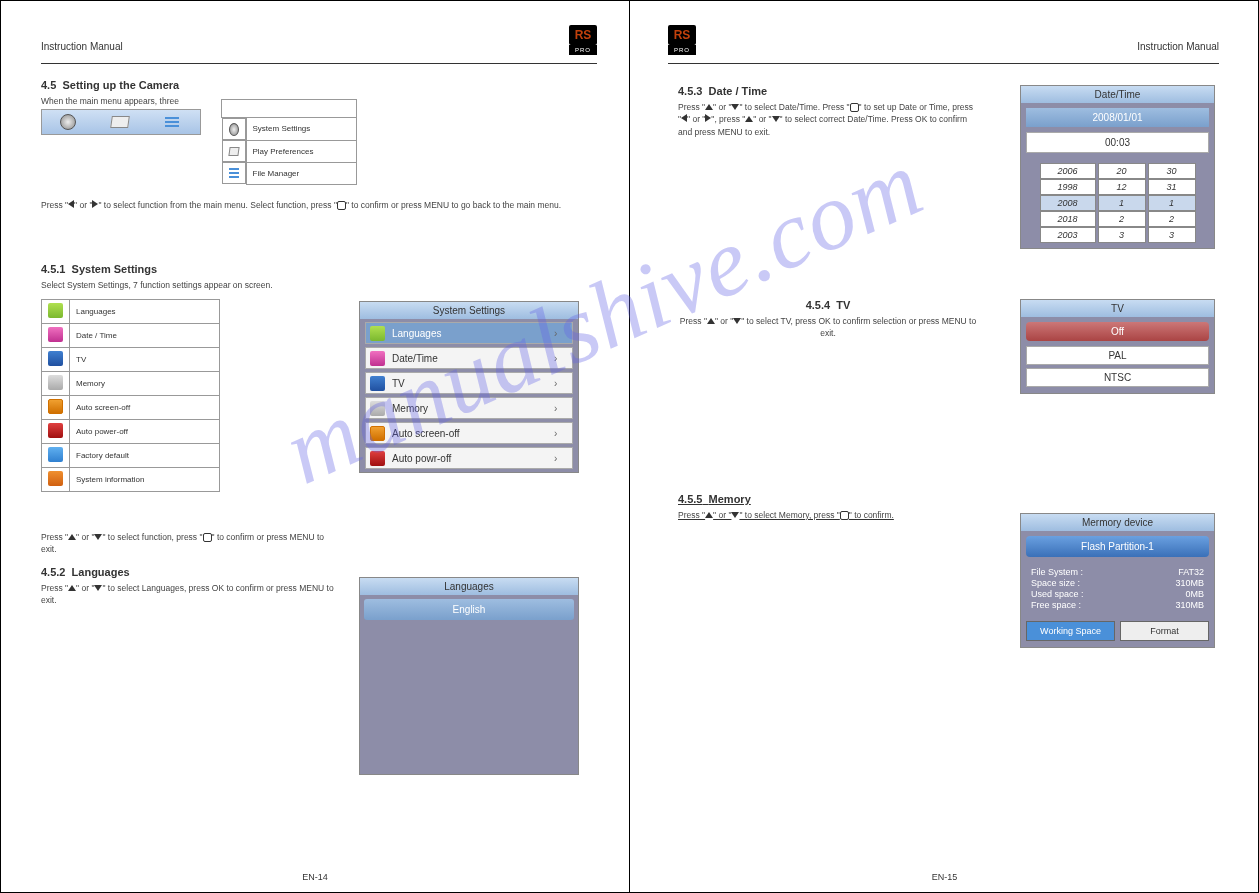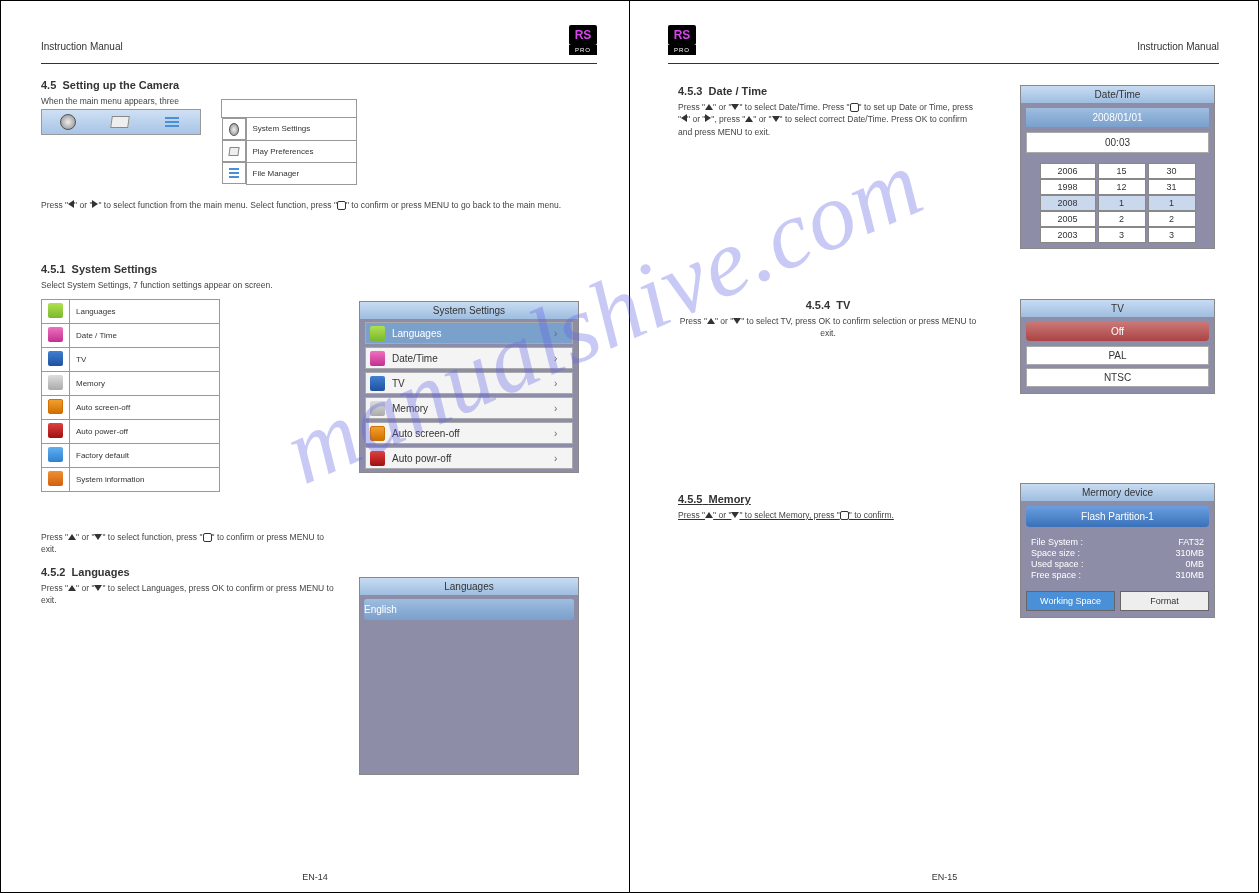--- a/index.html
+++ b/index.html
@@ -1,21 +1,21 @@
 <!DOCTYPE html>
 <html><head>
 <meta charset="utf-8">
 <style>
 * { margin:0; padding:0; box-sizing:border-box; }
 body { font-family: Arial, sans-serif; font-size: 9px; color: #333; background:#fff; position: relative; width:1259px; height:893px; border:1px solid #000; }
 .page { position:absolute; top:0; height:893px; width:629px; }
 .page-left { left:0; border-right:1px solid #000; }
 .page-right { left:629px; }
 .rs-logo { position:absolute; width:28px; height:30px; }
-.rs-box { width:28px; height:20px; background:#000; color:#d946ef; font-weight:bold; font-size:12px; display:flex; align-items:center; justify-content:center; border-radius:2px; }
+.rs-box { width:28px; height:20px; background:#000; color:#c2410c; font-weight:bold; font-size:12px; display:flex; align-items:center; justify-content:center; border-radius:2px; }
 .rs-pro { width:28px; height:10px; background:#000; color:#fff; font-size:6px; display:flex; align-items:center; justify-content:center; letter-spacing:1px; }
 .hr-line { position:absolute; height:1px; background:#333; }
 .section-title { font-size:11px; font-weight:bold; margin-bottom:4px; }
 .instr { font-size:8.5px; color:#444; line-height:1.45; }
 .tab-bar { width:160px; height:26px; background:linear-gradient(#cfe0f4,#a8c4e6); border:1px solid #999; display:flex; align-items:center; }
 .tab-icon { width:52px; display:flex; justify-content:center; align-items:center; }
 .tab-gear { width:16px; height:16px; border-radius:50%; background:radial-gradient(#eee,#888); border:1px solid #555; }
 .tab-book { width:18px; height:12px; background:#eee; border:1px solid #888; transform:skewX(-8deg); }
 .tab-list { width:14px; display:flex; flex-direction:column; gap:2px; }
 .tab-list span { height:2px; background:#4a90d9; }
@@ -28,33 +28,33 @@
 .bg-green { background:linear-gradient(#b0e050,#7bb82f); }
 .bg-pink { background:linear-gradient(#f070c0,#c03090); }
 .bg-blue { background:linear-gradient(#4080d0,#2050a0); }
 .bg-gray { background:linear-gradient(#ddd,#aaa); }
 .bg-orange { background:linear-gradient(#f0a030,#d07000); border:1px solid #d07000;}
 .bg-red { background:linear-gradient(#e04040,#a01010); }
 .bg-lblue { background:linear-gradient(#60b0f0,#3080d0); }
 .bg-orange2 { background:linear-gradient(#f09030,#d06010); }
 .osd-panel { border:1px solid #888; background:#8d8da8; }
 .osd-header { background:linear-gradient(#c8dcf2,#9ebde0); text-align:center; font-size:10px; padding:3px 0; color:#333; }
-.osd-subheader { background:linear-gradient(#9ebde0,#7aa0cc); font-size:10px; padding:5px 0; color:#fff; margin:4px; border-radius:3px; }
+.osd-subheader { background:linear-gradient(#9ebde0,#7aa0cc); text-align:center; font-size:10px; padding:5px 0; color:#fff; margin:4px; border-radius:3px; }
 .osd-row { margin:3px 5px; background:#f4f4f4; border:1px solid #aaa; display:flex; align-items:center; height:22px; font-size:10px; }
 .osd-row.sel { background:#7aa0cc; color:#fff; }
 .osd-row .ricon { width:22px; display:flex; justify-content:center; }
 .osd-row .rlabel { flex:1; padding-left:4px; }
 .osd-row .rarr { width:18px; color:#666; }
 .lang-panel { width:220px; }
 .lang-body { height:150px; }
 .dt-panel { width:195px; }
 .dt-date { background:linear-gradient(#9ebde0,#7aa0cc); color:#fff; text-align:center; margin:5px; padding:4px 0; border-radius:0; font-size:10px; }
 .dt-time { background:#fff; text-align:center; margin:0 5px 5px; padding:4px 0; border:1px solid #aaa; font-size:10px; }
 .dt-picker { display:flex; justify-content:center; gap:2px; padding:5px; }
-.dt-col { display:flex; flex-direction:column; }
+.dt-col { display:flex; flex-direction:column;font-style:italic; }
 .dt-cell { width:56px; height:16px; background:#fff; border:1px solid #888; text-align:center; font-size:9px; line-height:15px; }
 .dt-cell.sm { width:48px; }
 .dt-cell.sel { background:#c9d8ec; }
 .tv-panel { width:195px; }
 .tv-off { background:linear-gradient(#c77,#a44); color:#fff; text-align:center; margin:5px; padding:4px 16px; border-radius:4px; font-size:10px; }
 .tv-opt { background:#fff; border:1px solid #aaa; margin:0 5px 3px; text-align:center; padding:3px 0; font-size:10px; }
 .mem-panel { width:195px; }
 .mem-dev { background:linear-gradient(#6aa0e0,#3a70b8); color:#fff; text-align:center; margin:5px; padding:5px 0; border-radius:4px; font-size:10px; }
 .mem-info { padding:4px 10px; font-size:9px; color:#fff; }
 .mem-info div { display:flex; justify-content:space-between; margin:1px 0; }
@@ -271,25 +271,25 @@
 
   <div class="osd-panel dt-panel" style="position:absolute; left:390px; top:84px;">
     <div class="osd-header">Date/Time</div>
     <div class="dt-date">2008/01/01</div>
     <div class="dt-time">00:03</div>
     <div class="dt-picker">
       <div class="dt-col">
         <div class="dt-cell">2006</div>
         <div class="dt-cell">1998</div>
         <div class="dt-cell sel">2008</div>
-        <div class="dt-cell">2005</div>
+        <div class="dt-cell">2018</div>
         <div class="dt-cell">2003</div>
       </div>
       <div class="dt-col">
-        <div class="dt-cell sm">15</div>
+        <div class="dt-cell sm">20</div>
         <div class="dt-cell sm">12</div>
         <div class="dt-cell sm sel">1</div>
         <div class="dt-cell sm">2</div>
         <div class="dt-cell sm">3</div>
       </div>
       <div class="dt-col">
         <div class="dt-cell sm">30</div>
         <div class="dt-cell sm">31</div>
         <div class="dt-cell sm sel">1</div>
         <div class="dt-cell sm">2</div>
@@ -312,21 +312,21 @@
     <div class="tv-opt" style="margin-bottom:6px;">NTSC</div>
   </div>
 
   <div style="position:absolute; left:48px; top:492px; width:300px;text-decoration:underline;">
     <div class="section-title"><span>4.5.5</span>&nbsp;&nbsp;<span>Memory</span></div>
     <div class="instr" style="margin-top:3px;">
       Press "<span class="tri tri-u"></span>" or "<span class="tri tri-d"></span>" to select Memory, press "<span class="btn-box"></span>" to confirm.
     </div>
   </div>
 
-  <div class="osd-panel mem-panel" style="position:absolute; left:390px; top:482px;">
+  <div class="osd-panel mem-panel" style="position:absolute; left:390px; top:512px;">
     <div class="osd-header">Mermory device</div>
     <div class="mem-dev">Flash Partition-1</div>
     <div class="mem-info">
       <div>
           <span>File System :</span>
           <span>FAT32</span>
         </div>
       <div>
           <span>Space size  :</span>
           <span>310MB</span>

